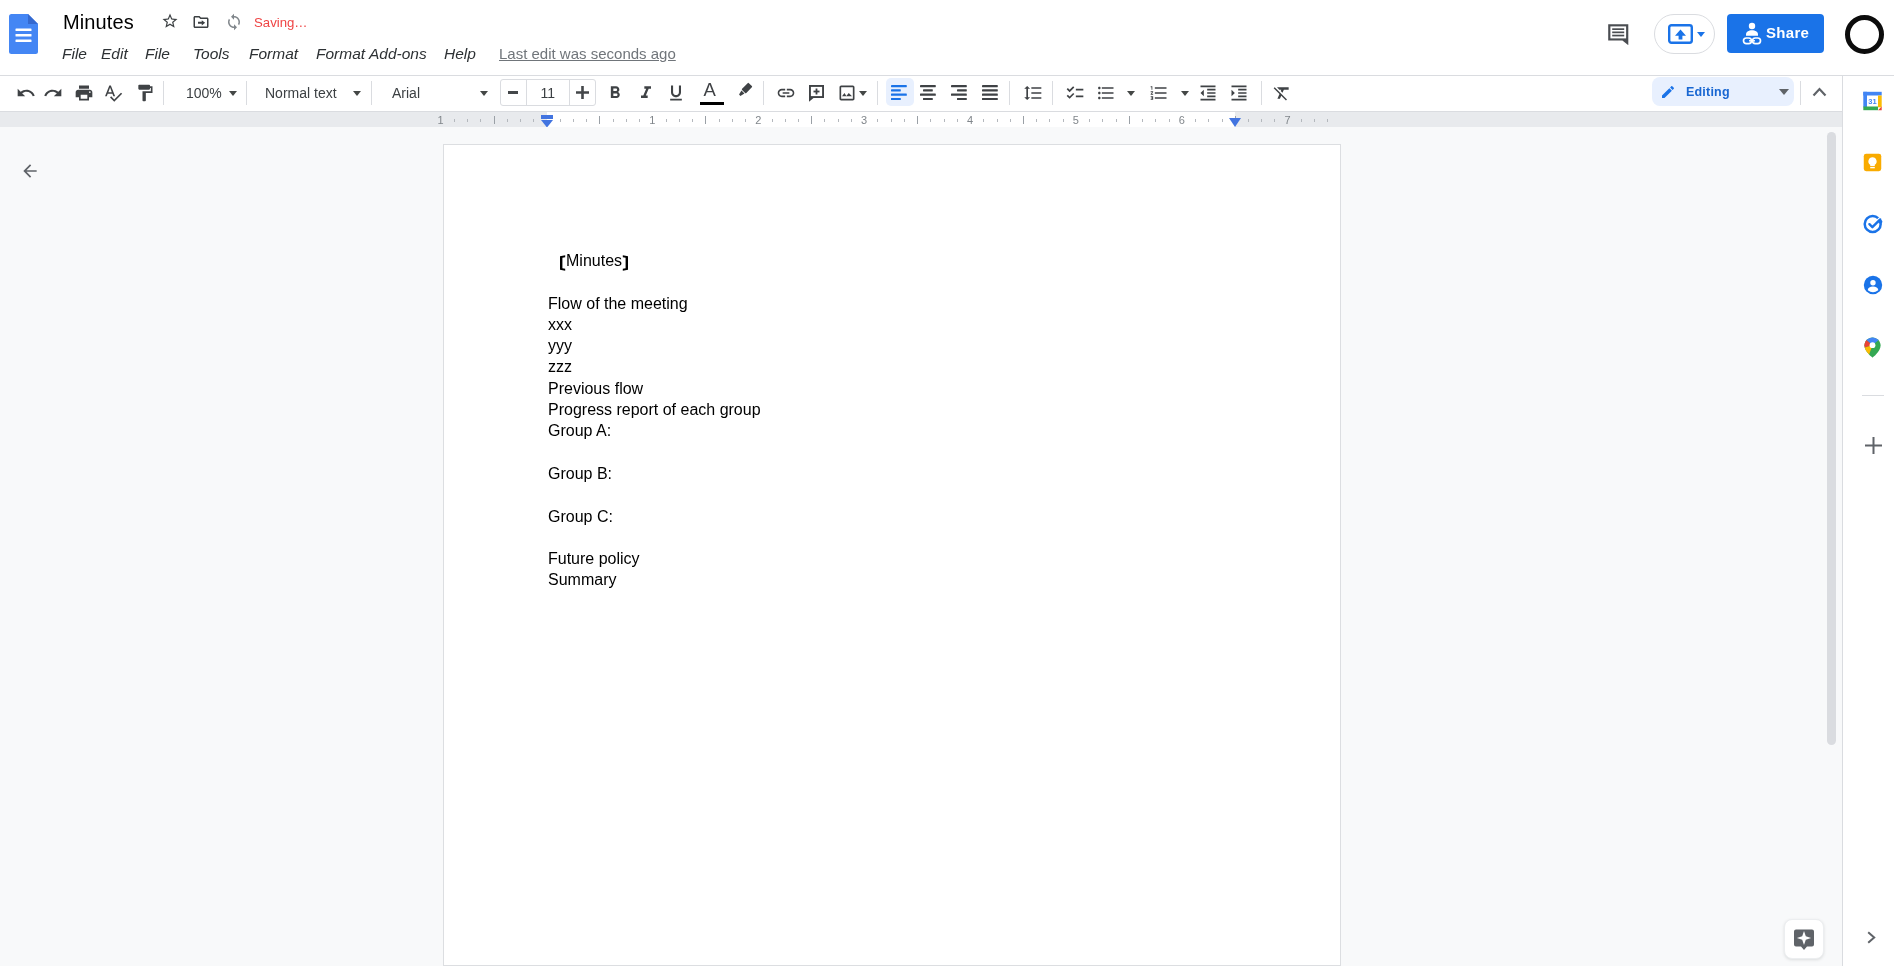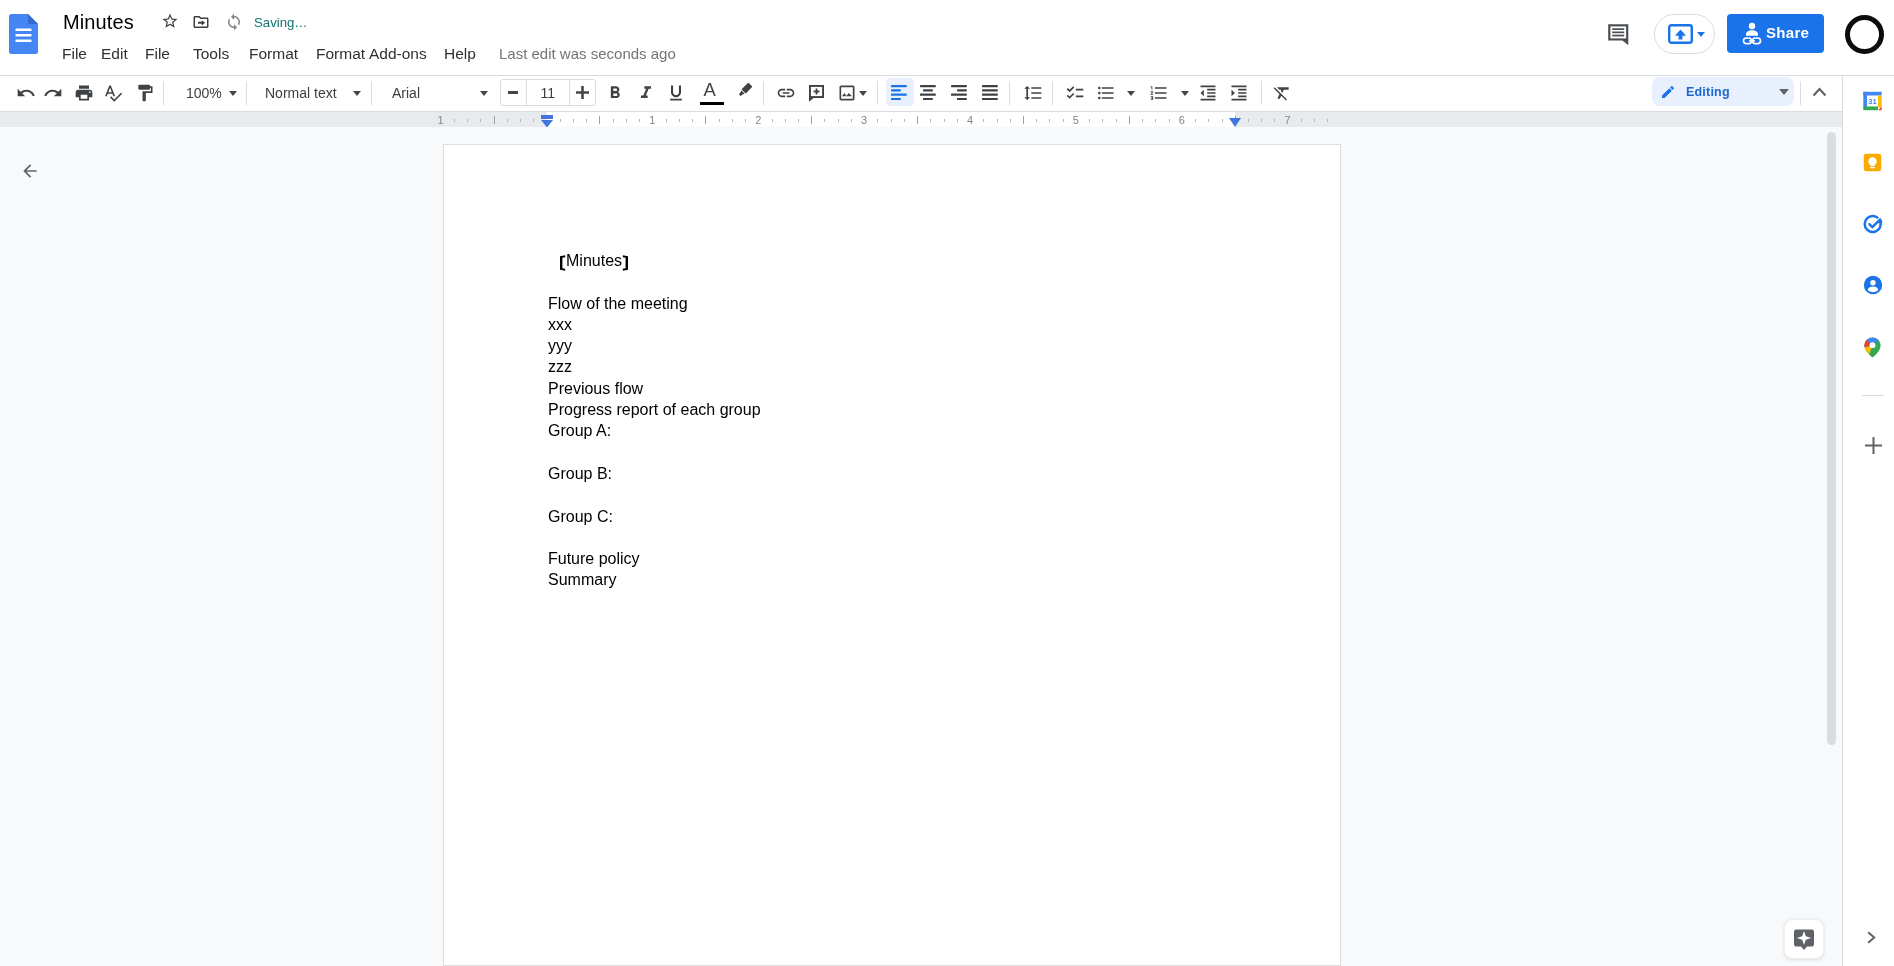--- a/index.html
+++ b/index.html
@@ -4,21 +4,21 @@
 html,body{margin:0;padding:0;}
 body{width:1894px;height:966px;overflow:hidden;background:#fff;
   font-family:"Liberation Sans",sans-serif;-webkit-font-smoothing:antialiased;}
 #root{position:absolute;top:0;left:0;width:1894px;height:966px;}
 .abs{position:absolute;}
 .sep{position:absolute;width:1px;background:#dadce0;top:81px;height:24px;}
 .caret{position:absolute;width:0;height:0;border-left:4px solid transparent;border-right:4px solid transparent;border-top:5px solid #444746;}
 .tick{position:absolute;background:#9aa0a6;width:1px;}
 .tick2{position:absolute;background:#b4b8bd;width:1px;}
 .rlabel{position:absolute;font-size:11px;color:#80868b;transform:translateX(-50%);}
-.mtxt{position:absolute;font-size:15.5px;color:#2d3134;}
+.mtxt{position:absolute;font-size:15.5px;color:#2d3134;font-style:italic;}
 .ttxt{position:absolute;font-size:14px;color:#3c4043;}
 </style></head><body>
 <div id="root">
 
 <div class="abs" style="left:0;top:0;width:1894px;height:75px;background:#fff;border-bottom:1px solid #dadce0"></div>
 <svg class="abs" style="left:9px;top:14px" width="29" height="40" viewBox="0 0 29 40">
 <path d="M2.5 0 H19 L29 10 V37.5 Q29 40 26.5 40 H2.5 Q0 40 0 37.5 V2.5 Q0 0 2.5 0 Z" fill="#4486f4"></path>
 <path d="M19 0 L29 10 H19 Z" fill="#3569cf"></path>
 <rect x="6.5" y="14.5" width="16" height="2.6" rx="0.6" fill="#fff"></rect>
 <rect x="6.5" y="20" width="16" height="2.6" rx="0.6" fill="#fff"></rect>
@@ -27,30 +27,30 @@
 <div class="abs" style="left:63px;top:11px;font-size:20px;line-height:22px;color:#000;letter-spacing:.1px">Minutes</div>
 <svg class="abs" style="left:160.5px;top:12px" width="18" height="18" viewBox="0 0 24 24" fill="#3c4043">
       <path d="M22 9.24l-7.19-.62L12 2 9.19 8.63 2 9.24l5.46 4.73L5.82 21 12 17.27 18.18 21l-1.63-7.03L22 9.24zM12 15.4l-3.76 2.27 1-4.28-3.32-2.88 4.38-.38L12 6.1l1.71 4.04 4.38.38-3.32 2.88 1 4.28L12 15.4z"></path>
     </svg>
 <svg class="abs" style="left:192px;top:13px" width="18" height="18" viewBox="0 0 24 24" fill="#3c4043">
       <path d="M20 6h-8l-2-2H4c-1.1 0-2 .9-2 2v12c0 1.1.9 2 2 2h16c1.1 0 2-.9 2-2V8c0-1.1-.9-2-2-2zm0 12H4V6h5.17l2 2H20v10zm-7-1.5l4.5-3.5-4.5-3.5v2.3H8v2.4h5v2.3z"></path>
     </svg>
 <svg class="abs" style="left:224.5px;top:12.7px" width="18" height="18" viewBox="0 0 24 24" fill="#80868b">
       <path d="M12 4V1L8 5l4 4V6c3.31 0 6 2.69 6 6 0 1.01-.25 1.97-.7 2.8l1.46 1.46C19.54 15.03 20 13.57 20 12c0-4.42-3.58-8-8-8zm0 14c-3.31 0-6-2.69-6-6 0-1.01.25-1.97.7-2.8L5.24 7.74C4.46 8.97 4 10.43 4 12c0 4.42 3.58 8 8 8v3l4-4-4-4v3z"></path>
     </svg>
-<div class="abs" style="left:254px;top:15px;font-size:13.2px;color:#0f766e">Saving…</div>
+<div class="abs" style="left:254px;top:15px;font-size:13.2px;color:#ef4444">Saving…</div>
 <div class="mtxt" style="left:62px;top:45px">File</div>
 <div class="mtxt" style="left:101px;top:45px">Edit</div>
 <div class="mtxt" style="left:145px;top:45px">File</div>
 <div class="mtxt" style="left:193px;top:45px">Tools</div>
 <div class="mtxt" style="left:249px;top:45px">Format</div>
 <div class="mtxt" style="left:316px;top:45px">Format</div>
 <div class="mtxt" style="left:369px;top:45px">Add-ons</div>
 <div class="mtxt" style="left:444px;top:45px">Help</div>
-<div class="abs" style="left:499px;top:45px;font-size:15px;color:#70757a;">Last edit was seconds ago</div>
+<div class="abs" style="left:499px;top:45px;font-size:15px;color:#70757a;text-decoration:underline">Last edit was seconds ago</div>
 <svg class="abs" style="left:1607px;top:22.5px" width="22.5" height="22.5" viewBox="0 0 22.5 22.5">
 <path d="M1.2 1.2 H21.3 V22.2 L15.4 17.6 H1.2 Z" fill="#4a4d51"></path>
 <rect x="3.4" y="3.4" width="15.7" height="12" fill="#fff"></rect>
 <rect x="5.2" y="5.3" width="12" height="1.7" fill="#4a4d51"></rect>
 <rect x="5.2" y="8.5" width="12" height="1.7" fill="#4a4d51"></rect>
 <rect x="5.2" y="11.7" width="12" height="1.7" fill="#4a4d51"></rect>
 </svg>
 <div class="abs" style="left:1654px;top:14px;width:59px;height:38px;border:1px solid #dadce0;border-radius:20px;background:#fff"></div>
 <svg class="abs" style="left:1668px;top:24px" width="25" height="20" viewBox="0 0 25 20">
 <rect x="1.2" y="1.2" width="22.6" height="17.6" rx="2.2" fill="none" stroke="#1a73e8" stroke-width="2.4"></rect>

